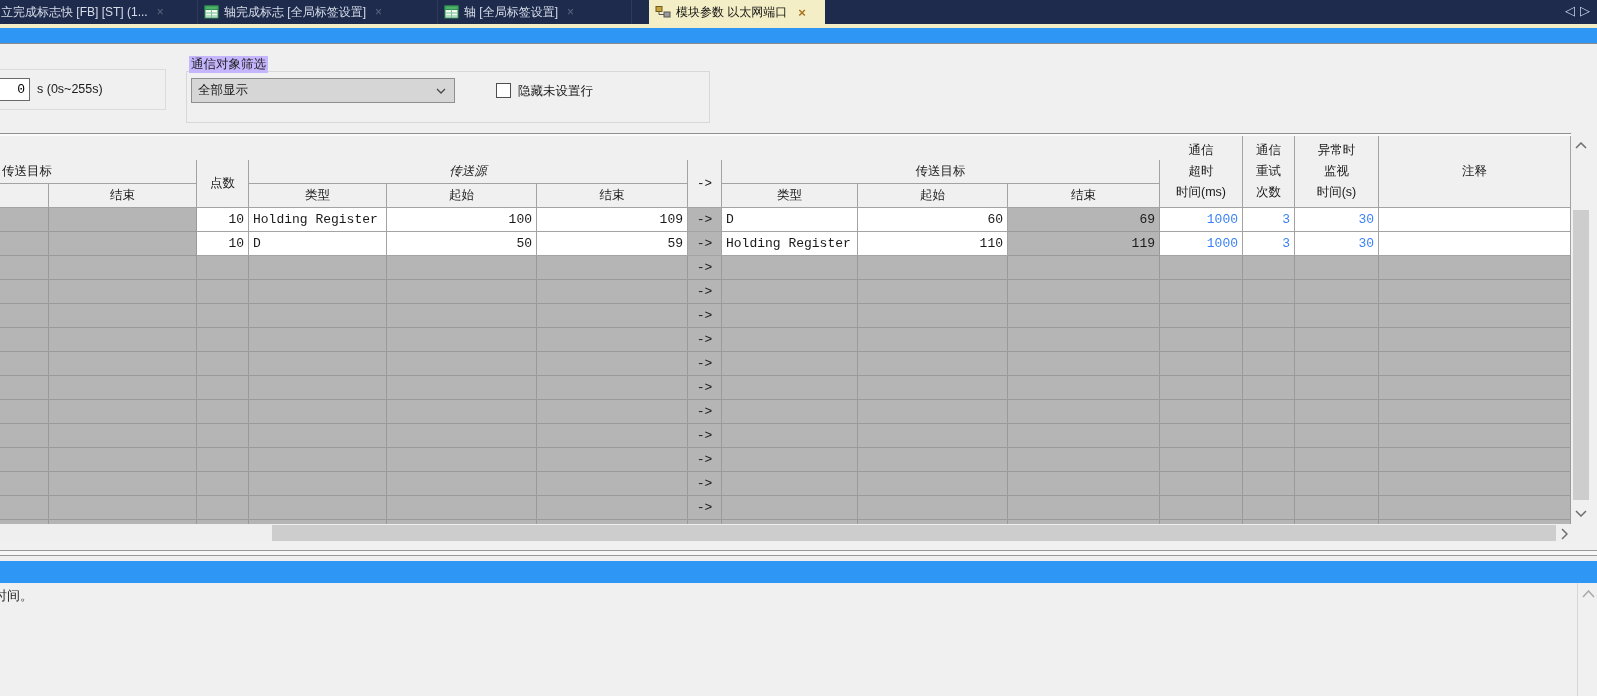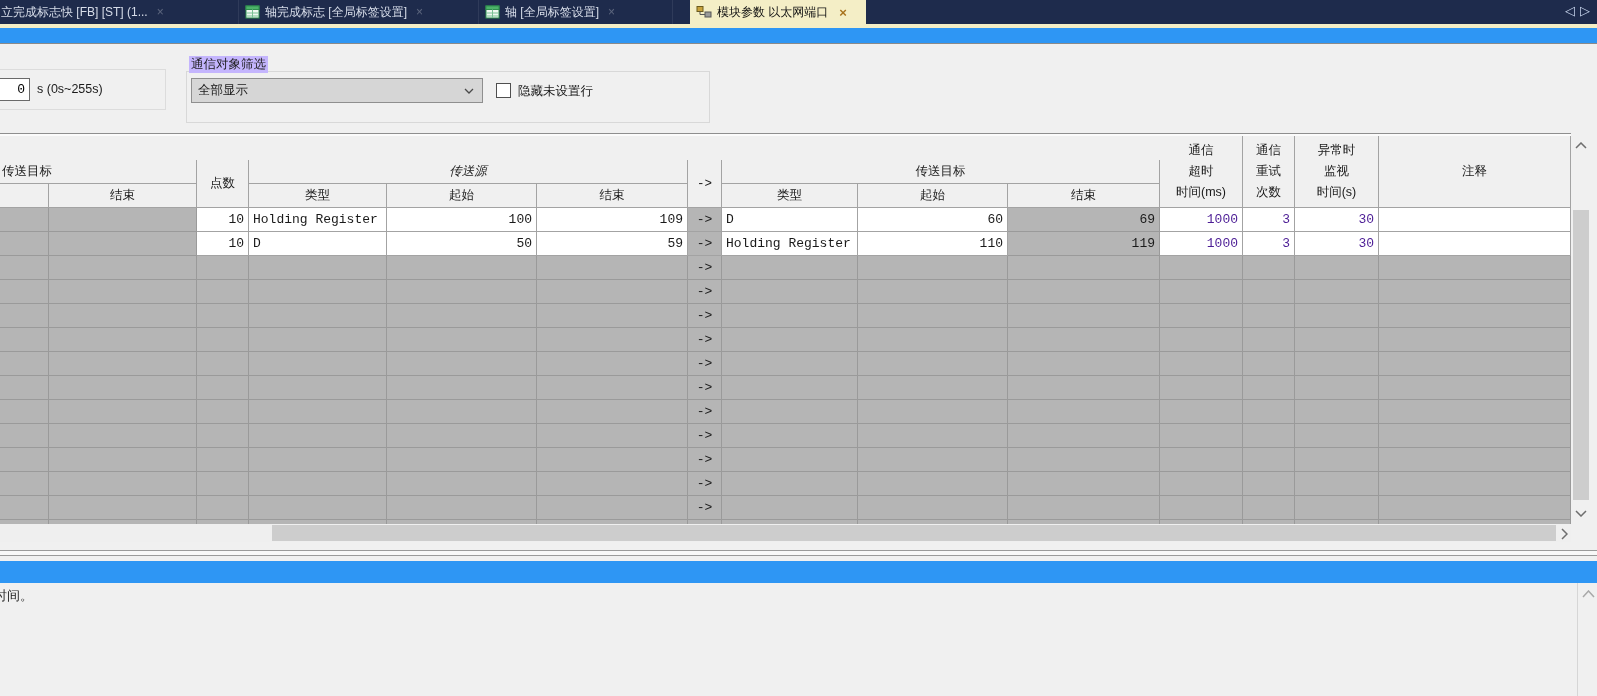--- a/index.html
+++ b/index.html
@@ -29,21 +29,21 @@
     border:1px solid #dcdcdc; background:#f0f0f0; }
   .timer-input { position:absolute; left:-18px; top:78px; width:48px; height:23px;
     border:1px solid #6a6a6a; background:#fff; text-align:right; padding-right:4px;
     font:13px "Liberation Mono","DejaVu Sans Mono",monospace; }
   .timer-suffix { position:absolute; left:37px; top:82px; font-size:12.5px; }
 
   .groupbox { position:absolute; left:186px; top:71px; width:524px; height:52px;
     border:1px solid #d8d8d8; }
   .groupbox .gtitle { position:absolute; left:2px; top:-16px; font-size:12.5px;
     background:#c4b5fd; padding:0 2px; }
-  .combo { position:absolute; left:4px; top:6px; width:292px; height:25px;
+  .combo { position:absolute; left:4px; top:6px; width:264px; height:25px;
     background:#d6d6d6; border:1px solid #8f8f8f; display:flex; align-items:center;
     font-size:12.5px; padding-left:6px; cursor:default; }
   .combo .chev { position:absolute; right:8px; top:9px; }
   .cbx { position:absolute; left:309px; top:11px; width:15px; height:15px;
     background:#fff; border:1px solid #4f4f4f; }
   .cbx-label { position:absolute; left:331px; top:11px; font-size:12.5px; }
 
   
   :root { --cols: 49px 148px 52px 138px 150px 151px 34px 136px 150px 152px 83px 52px 84px 192px; }
   .table-wrap { position:absolute; left:0; top:133px; width:1571px;
@@ -58,21 +58,21 @@
   .hc.tall { flex-direction:column; justify-content:center; line-height:21px; }
   .tbody { height:316px; overflow:hidden; }
   .grid-row { display:grid; grid-template-columns:var(--cols); height:24px; }
   .c { border-right:1px solid #a3a3a3; border-bottom:1px solid #a3a3a3;
     display:flex; align-items:center; overflow:hidden;
     font:13px "Liberation Mono","DejaVu Sans Mono",monospace; }
   .w { background:#ffffff; }
   .g { background:#b5b5b5; border-right-color:#9a9a9a; border-bottom-color:#9a9a9a; }
   .n { justify-content:flex-end; padding-right:4px; }
   .t { justify-content:flex-start; padding-left:4px; }
-  .b { color:#4c1d95; }
+  .b { color:#3b82f6; }
   .ar { justify-content:center; background:#b5b5b5; }
   .mono { font-family:"Liberation Mono","DejaVu Sans Mono",monospace; }
 
   
   .vscroll { position:absolute; left:1571px; top:136px; width:20px; height:387px;
     background:#f0f0f0; }
   .vthumb { position:absolute; left:2px; top:74px; width:16px; height:290px; background:#cdcdcd; }
   .varrow { position:absolute; left:4px; }
   .hscroll { position:absolute; left:0; top:524px; width:1571px; height:18px; background:#efefef; }
   .hthumb { position:absolute; left:272px; top:1px; width:1284px; height:16px; background:#cdcdcd; }
@@ -86,21 +86,21 @@
   .bottom-panel { position:absolute; left:0; top:583px; width:1597px; height:113px; background:#f0f0f0; }
   .bottom-msg { position:absolute; left:-6px; top:4px; font-size:13px; }
   .bottom-sep { position:absolute; left:1577px; top:0; height:113px; border-left:1px solid #d6d6d6; }
   .bottom-chev { position:absolute; left:1582px; top:7px; }
   svg.chev-ico { display:block; }
 </style>
 </head>
 <body>
 
 <div class="tabbar">
-  <div class="tab" style="width:239px;padding-left:1px;">
+  <div class="tab" style="width:198px;padding-left:1px;">
     <span>立完成标志快 [FB] [ST] (1...</span>
     <span class="dimx">×</span>
   </div>
   <div class="tab" style="width:240px;">
     <svg class="chev-ico" width="15" height="14" viewBox="0 0 15 14">
       <rect x="1" y="1" width="13" height="12" fill="#eef7f0" stroke="#2f8f4e"></rect>
       <rect x="1" y="1" width="13" height="3.5" fill="#4db36a" stroke="#2f8f4e"></rect>
       <line x1="1" y1="8" x2="14" y2="8" stroke="#79c095"></line>
       <line x1="1" y1="11" x2="14" y2="11" stroke="#79c095"></line>
       <line x1="7.5" y1="4.5" x2="7.5" y2="13" stroke="#79c095"></line>

